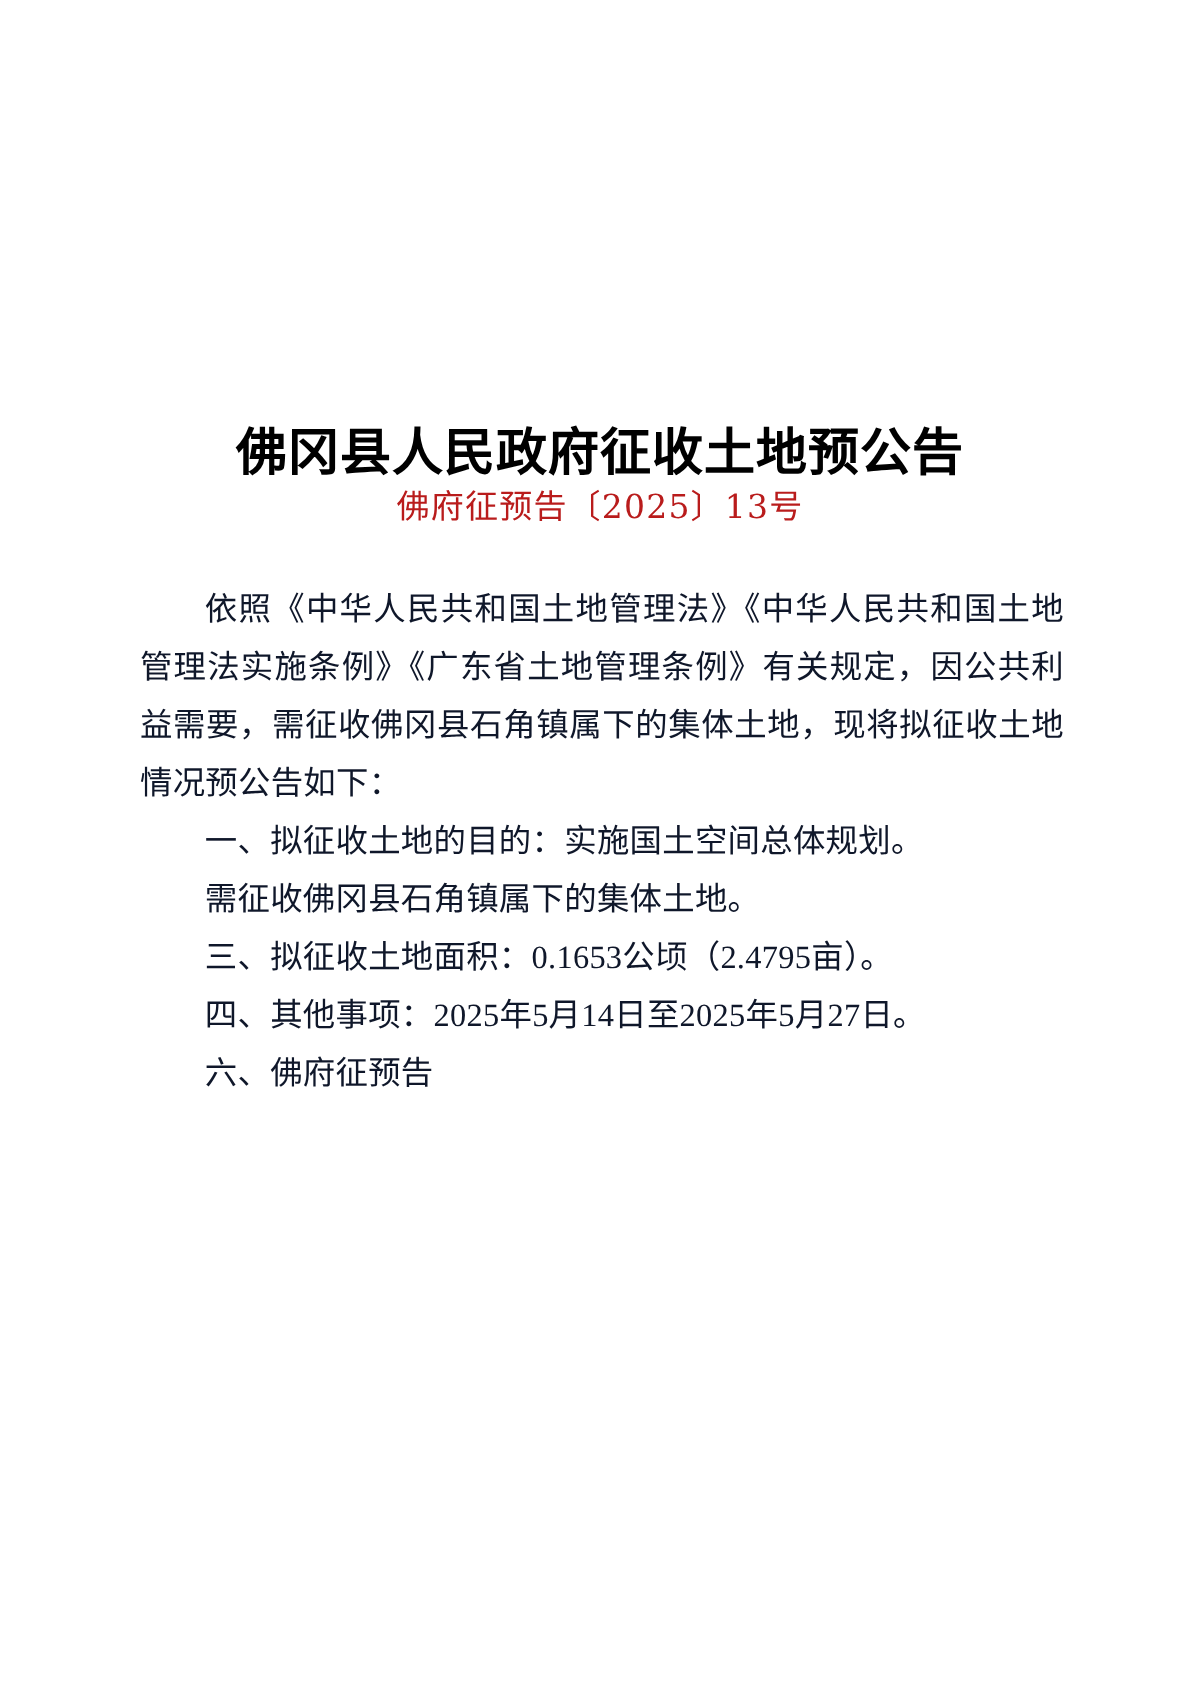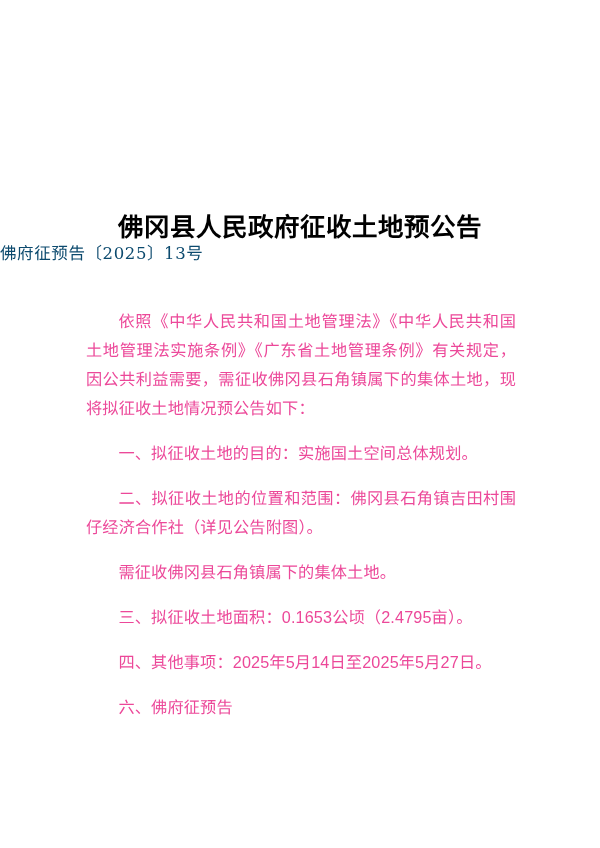--- a/index.html
+++ b/index.html
@@ -33,46 +33,46 @@
     color: #000000;
     line-height: 1.15;
     white-space: nowrap;
   }
 
   .doc-number {
     position: absolute;
     top: 243px;
     left: 0;
     width: 600px;
-    text-align: left;
+    text-align: center;
     font-family: "DejaVu Serif", "Liberation Serif", serif;
     font-size: 16.5px;
     letter-spacing: 0.6px;
-    color: #0c4a6e;
+    color: #b91c1c;
     line-height: 1.3;
     white-space: nowrap;
   }
 
   
   .body-block {
     position: absolute;
     top: 291px;
     left: 70px;
     width: 462px;
   }
 
   .para {
-    font-family: Liberation Sans, sans-serif;
+    font-family: Liberation Serif, serif;
     font-size: 16.2px;
     line-height: 29px;
-    color: #ec4899;
+    color: #0f172a;
     text-align: justify;
     text-justify: inter-ideograph;
     letter-spacing: 0.15px;
-    margin: 16px;
+    margin: 0;
     word-break: break-all;
   }
 
   .para.indent {
     text-indent: 2em;
   }
 
   
   .page-number {
     position: absolute;
@@ -101,21 +101,20 @@
   <h1 class="doc-title">佛冈县人民政府征收土地预公告</h1>
 
   <div class="doc-number">佛府征预告〔2025〕13号</div>
 
   <div class="body-block">
 
     <p class="para indent">依照《中华人民共和国土地管理法》《中华人民共和国土地管理法实施条例》《广东省土地管理条例》有关规定，因公共利益需要，需征收佛冈县石角镇属下的集体土地，现将拟征收土地情况预公告如下：</p>
 
     <p class="para indent">一、拟征收土地的目的：实施国土空间总体规划。</p>
 
-    <p class="para indent">二、拟征收土地的位置和范围：佛冈县石角镇吉田村围仔经济合作社（详见公告附图）。</p>
 
     <p class="para indent">需征收佛冈县石角镇属下的集体土地。</p>
 
     <p class="para indent">三、拟征收土地面积：0.1653公顷（2.4795亩）。</p>
 
     <p class="para indent">四、其他事项：2025年5月14日至2025年5月27日。</p>
 
 
     <p class="para indent">六、佛府征预告</p>
 

